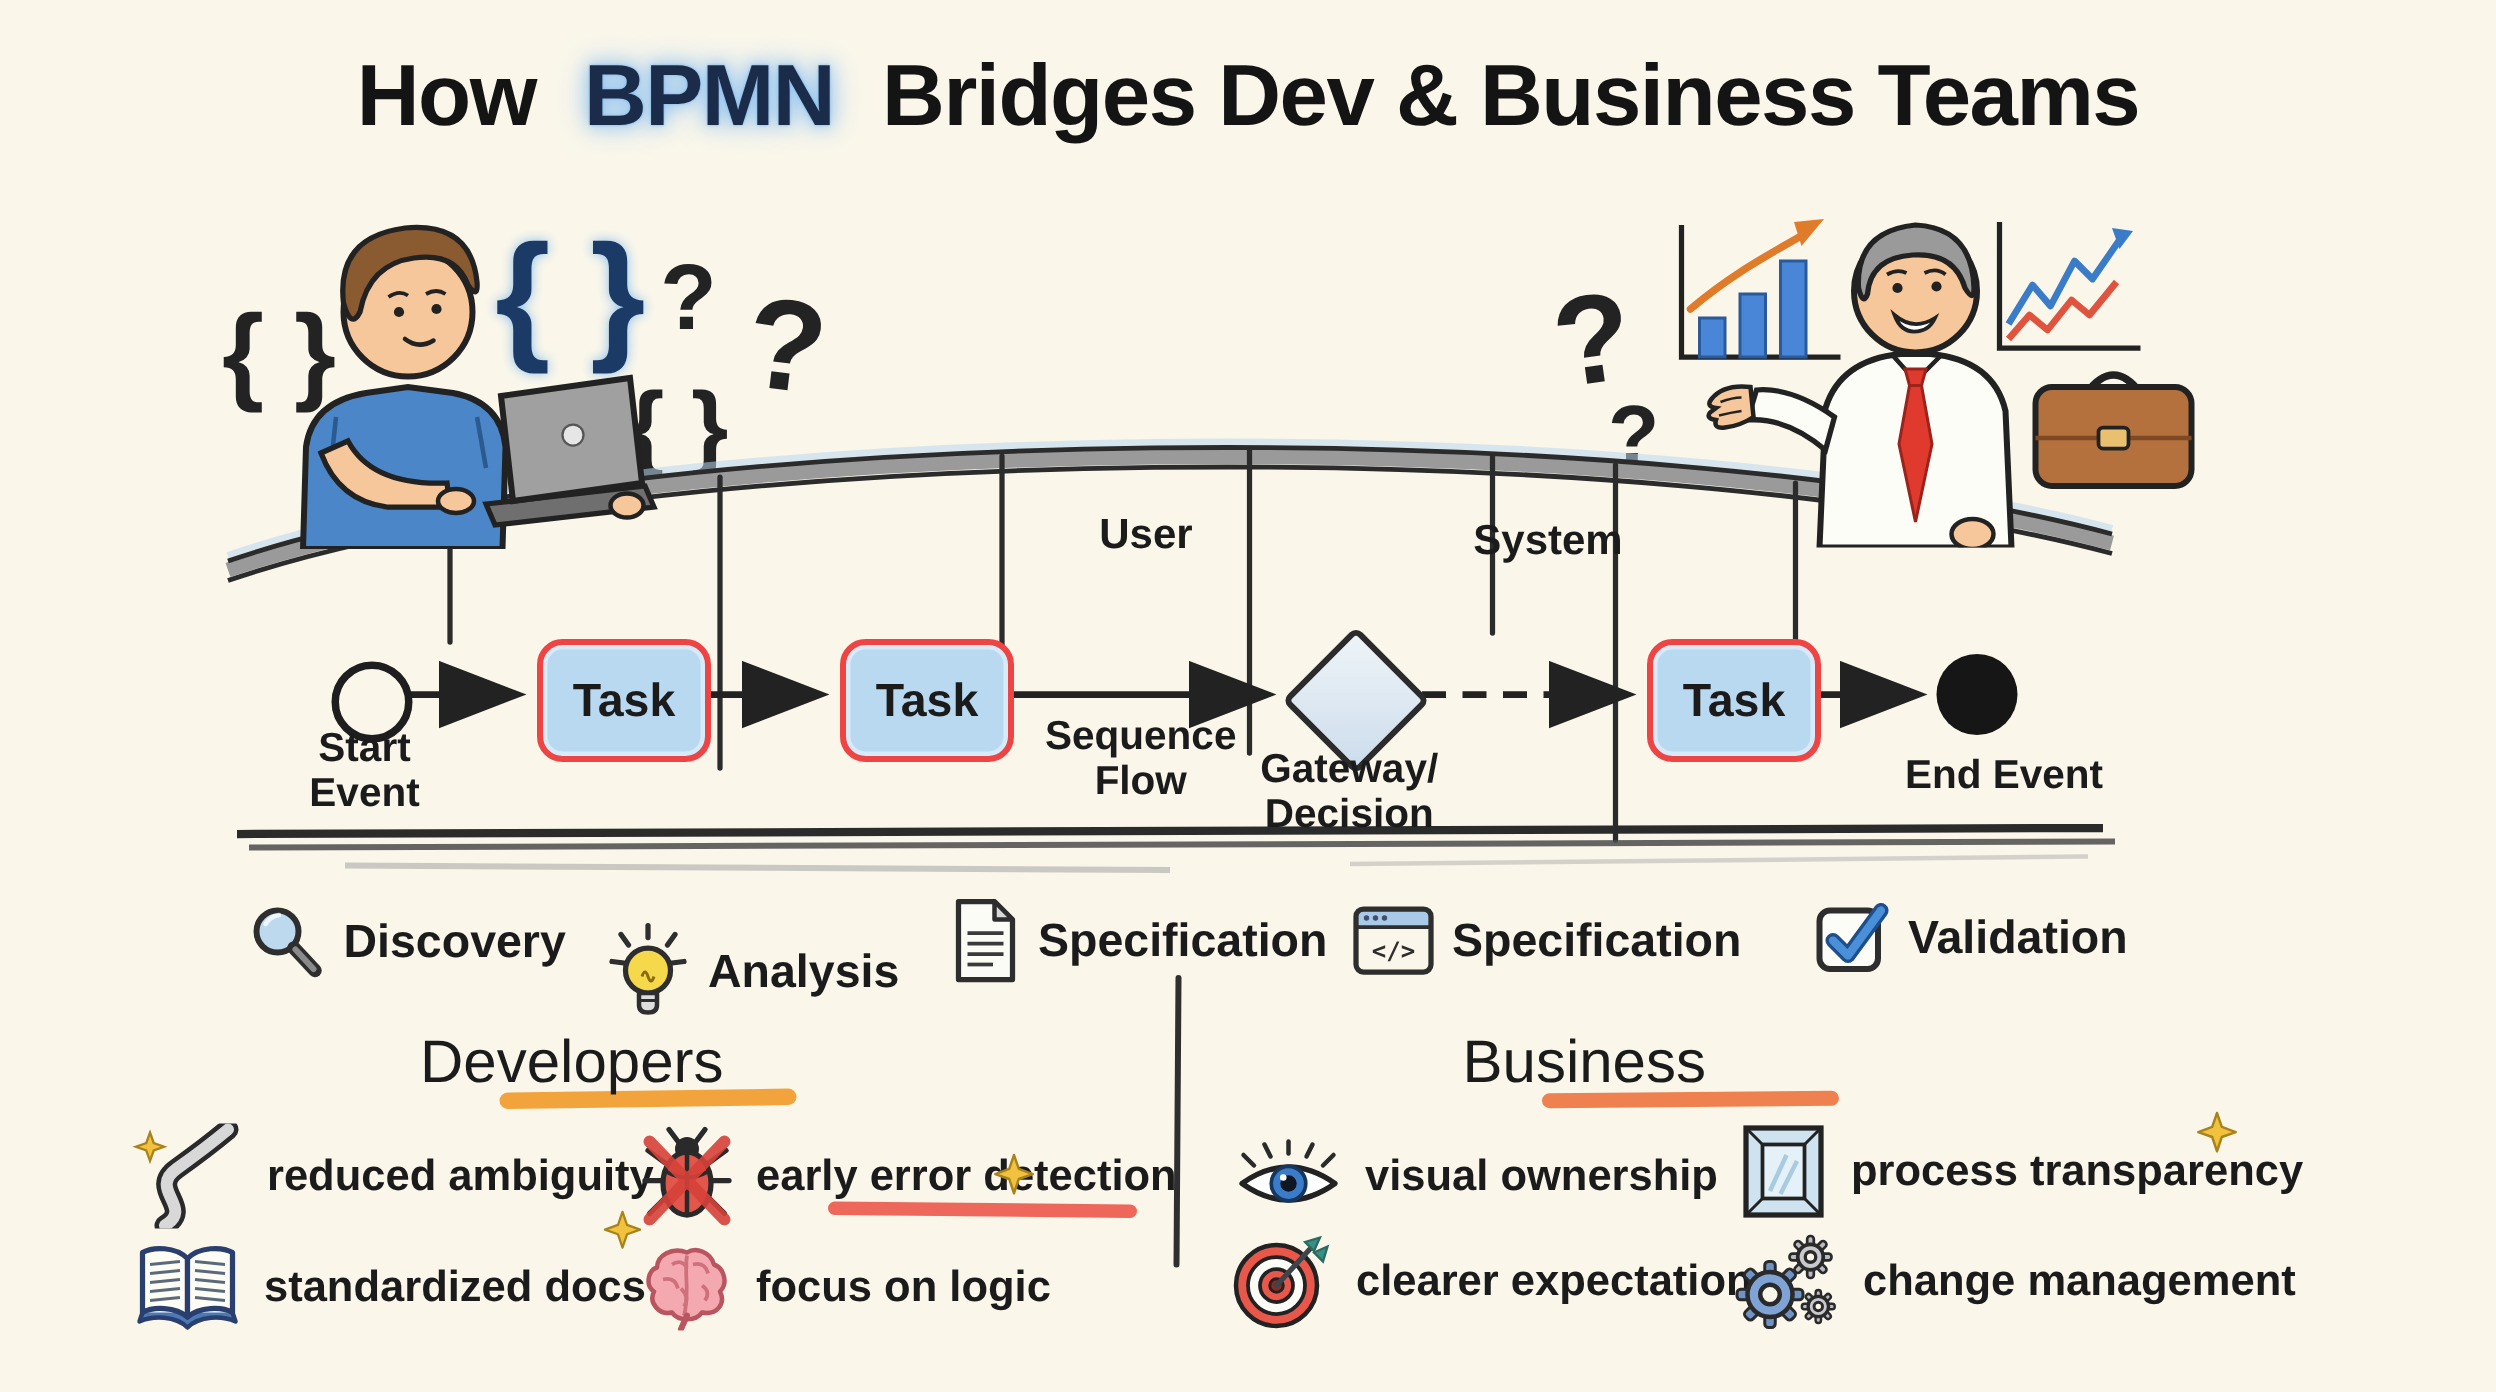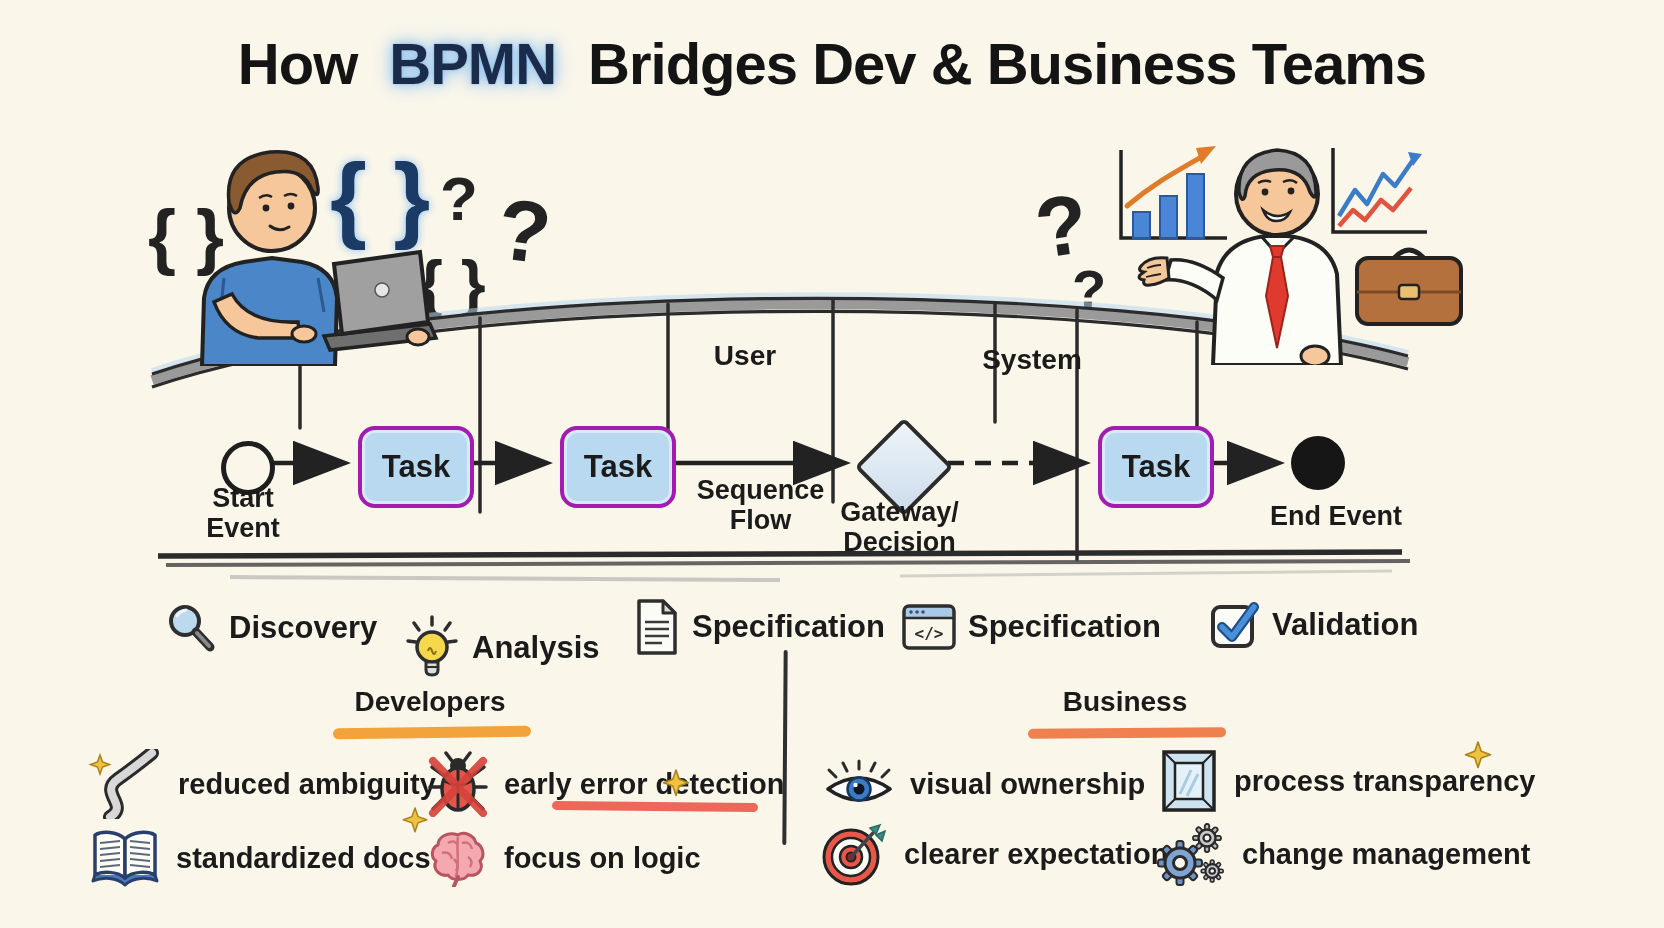--- a/index.html
+++ b/index.html
@@ -6,34 +6,34 @@
   .canvas{position:relative;width:1664px;height:928px;background:#faf6ea;overflow:hidden;
           font-family:"Liberation Sans","DejaVu Sans",sans-serif;color:#1b1b1b;}
   .abs{position:absolute;}
   
   .title{left:0;right:0;top:30px;text-align:center;font-size:58px;font-weight:bold;letter-spacing:-1px;color:#141414;}
   .title .hl{color:#1b2c4a;margin:0 32px;text-shadow:0 0 2px #7fb2e5,0 0 12px #8cc0ef,0 0 22px #a9d0f2;}
   
   .decor-text{font-weight:bold;color:#232323;line-height:1;}
   .decor-blue{color:#1c3a66;text-shadow:0 0 8px #8cc0ef;}
   
-  .task{width:108px;height:74px;background:#b9d9f1;border:4px solid #a21caf;border-radius:17px;
+  .task{width:108px;height:74px;background:#b9d9f1;border:4px solid #ef4444;border-radius:17px;
         display:flex;align-items:center;justify-content:center;font-size:31px;font-weight:bold;
         box-shadow:inset 0 0 0 3px rgba(255,255,255,.45);z-index:3;}
   .start-event{width:44px;height:44px;border:5px solid #1e1e1e;border-radius:50%;background:#faf6ea;z-index:3;}
   .end-event{width:54px;height:54px;background:#161616;border-radius:50%;z-index:3;}
   .gateway{width:62px;height:62px;background:linear-gradient(135deg,#eef4f8,#cdddec);
            border:4px solid #2b2b2b;transform:rotate(45deg);border-radius:6px;z-index:3;}
   .flowlabel{font-weight:bold;font-size:27px;text-align:center;line-height:1.1;z-index:4;}
   .lanelabel{font-weight:bold;font-size:28px;text-align:center;z-index:4;}
   .pre{white-space:pre-line;}
   
   .phase{display:flex;align-items:center;gap:12px;font-size:31px;font-weight:bold;z-index:4;text-align:center;}
   
-  .heading{font-size:28px;font-weight:bold;text-align:center;z-index:4;}
+  .heading{font-size:40px;font-weight:normal;text-align:left;z-index:4;}
   .hl-underline{position:absolute;z-index:2;}
   .benefit{display:flex;align-items:center;gap:16px;font-size:29px;font-weight:bold;height:72px;z-index:4;}
   .divider{width:4px;background:#2f2f2f;border-radius:3px;transform:rotate(.4deg);}
   svg{display:block;}
   .z1{z-index:1}.z3{z-index:3}.z4{z-index:4}
 </style>
 </head>
 <body>
 
 <div class="canvas">
@@ -153,21 +153,21 @@
       <span>Task</span>
     </div>
   <div class="abs gateway" style="left:869px;top:432px"></div>
   <div class="abs task" style="left:1098px;top:426px">
       <span>Task</span>
     </div>
   <div class="abs end-event" style="left:1291px;top:436px"></div>
 
   <div class="abs flowlabel pre" style="left:180px;top:484px;width:126px">Start
 Event</div>
-  <div class="abs lanelabel" style="left:695px;top:340px;width:100px">User</div>
+  <div class="abs lanelabel" style="left:714px;top:340px;width:100px">User</div>
   <div class="abs lanelabel" style="left:977px;top:344px;width:110px">System</div>
   <div class="abs flowlabel pre" style="left:688px;top:476px;width:145px">Sequence
 Flow</div>
   <div class="abs flowlabel pre" style="left:832px;top:498px;width:135px">Gateway/
 Decision</div>
   <div class="abs flowlabel" style="left:1266px;top:502px;width:140px">End Event</div>
 
   <div class="abs phase" style="left:165px;top:602px">
     <svg width="52" height="52" viewBox="0 0 52 52">
       <circle cx="20" cy="19" r="14" fill="#bcd9ee" stroke="#2e2e2e" stroke-width="4"></circle>

